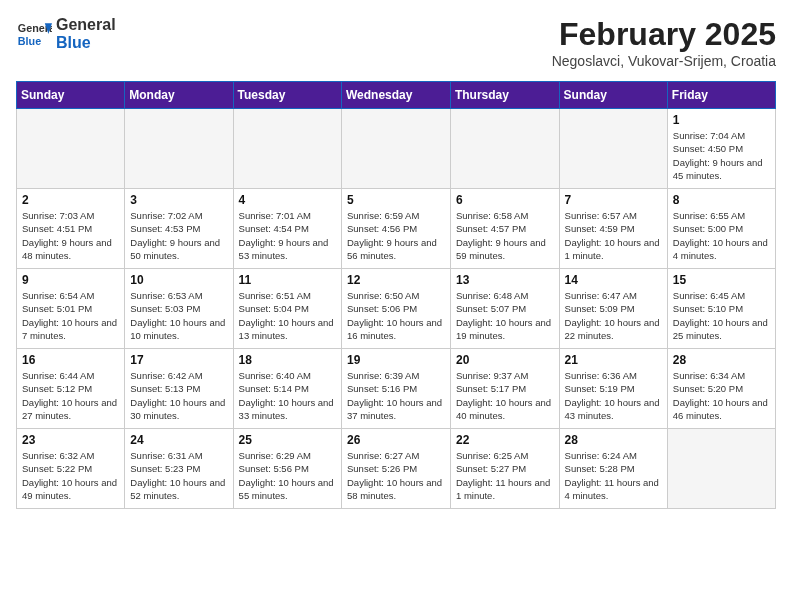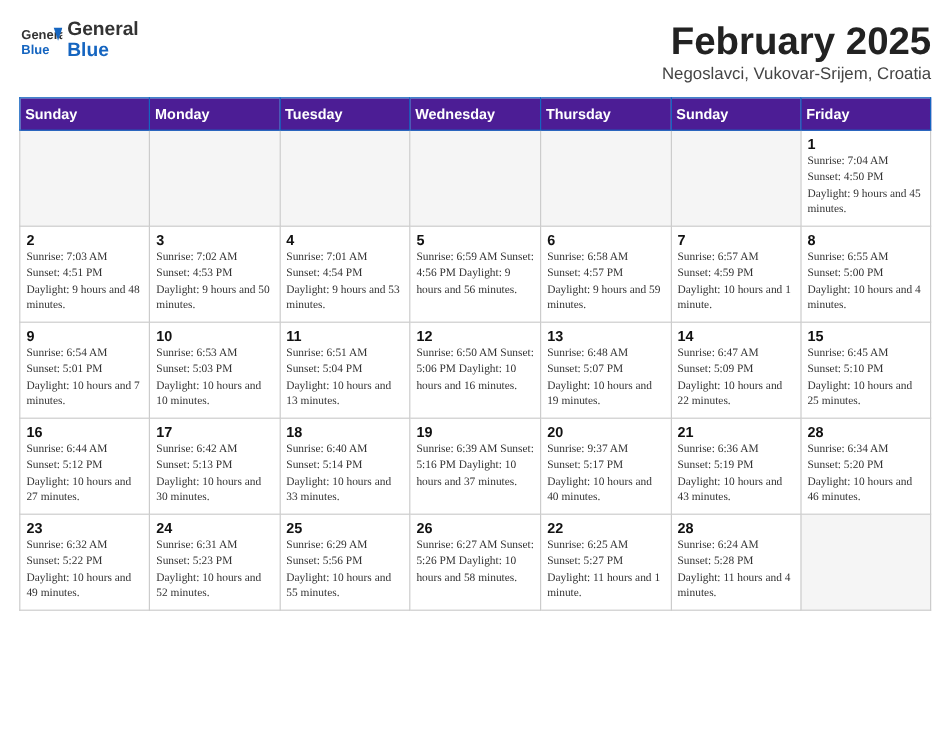--- a/index.html
+++ b/index.html
@@ -65,21 +65,20 @@
     .day-number {
       font-weight: bold;
       font-size: 12px;
       margin-bottom: 2px;
       color: #111;
     }
     .day-info {
       font-size: 9.5px;
       color: #333;
       line-height: 1.4;
-      font-family: Liberation Serif, serif;
     }
   </style>
 </head>
 <body>
 
 <div class="header">
   <div class="logo">
     <svg class="logo-icon" viewBox="0 0 40 40">
       <text x="2" y="18" font-family="Arial" font-weight="bold" font-size="12" fill="#333">General</text>
       <text x="2" y="32" font-family="Arial" font-weight="bold" font-size="12" fill="#1565c0">Blue</text>

